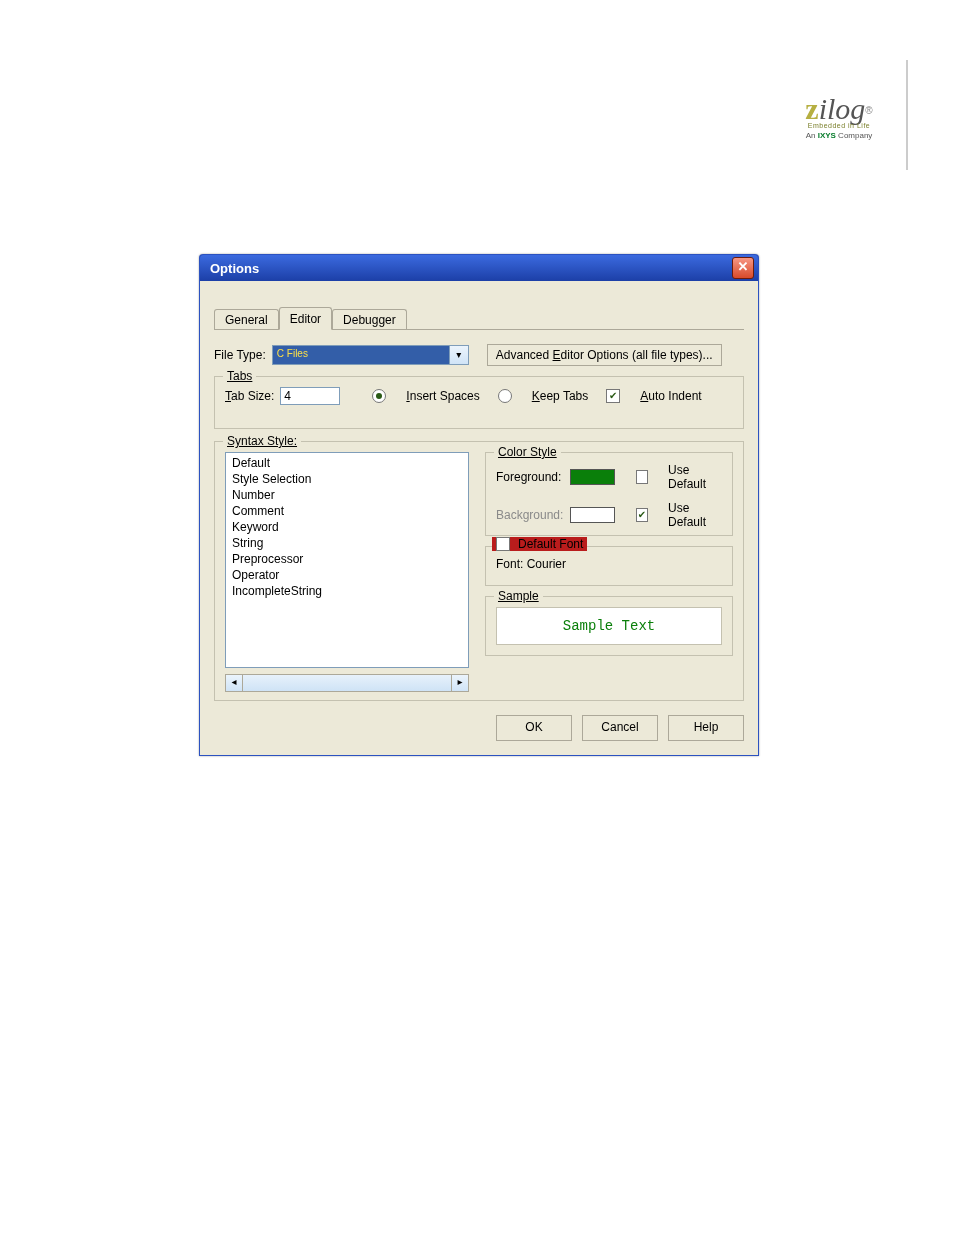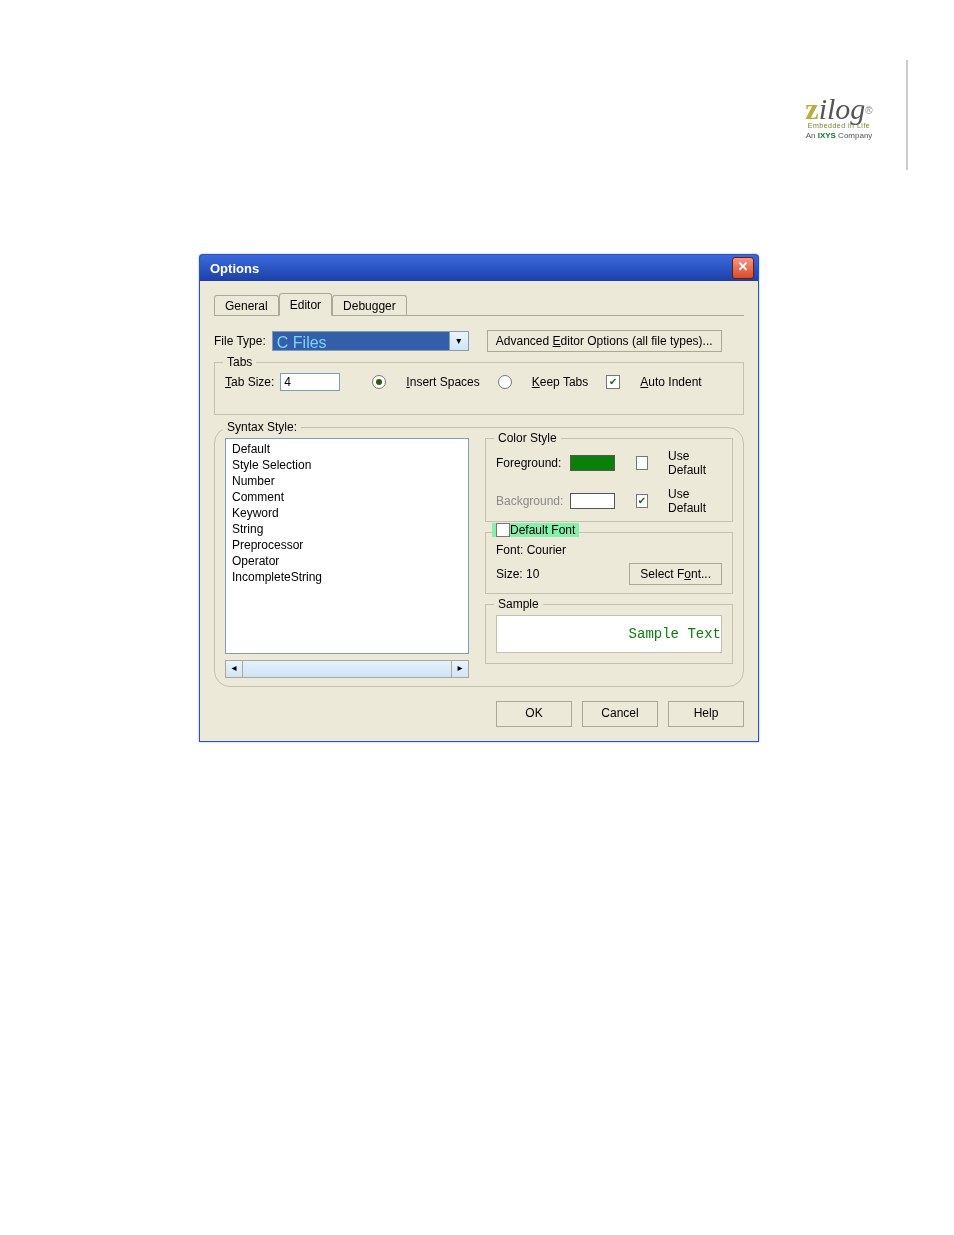--- a/index.html
+++ b/index.html
@@ -99,21 +99,21 @@
     border-radius: 3px;
     color: #fff;
     font-weight: bold;
     font-size: 13px;
     line-height: 17px;
     text-align: center;
     cursor: pointer;
   }
   .dialog-body {
     background: #ece9d8;
-    padding: 12px 14px 14px 14px;
+    padding: 26px 14px 14px 14px;
   }
 
   
   .tab-row {
     display: flex;
     align-items: flex-end;
     border-bottom: 1px solid #aca899;
     margin-bottom: 14px;
     position: relative;
     height: 22px;
@@ -151,24 +151,24 @@
   .underline-letter { text-decoration: underline; }
   .dropdown {
     display: inline-flex;
     border: 1px solid #7f9db9;
     height: 20px;
     background: #fff;
     box-sizing: border-box;
   }
   .dropdown .sel {
     background: #335ea8;
-    color: #7dd3fc;
+    color: #fde047;
     padding: 2px 4px;
     width: 168px;
-    font-size: 16px;
+    font-size: 10px;
   }
   .dropdown .dd-btn {
     width: 18px;
     background: linear-gradient(#ebf4fc, #d0e4f7);
     border-left: 1px solid #7f9db9;
     text-align: center;
     line-height: 18px;
     font-size: 10px;
     cursor: pointer;
     color: #000;
@@ -188,20 +188,21 @@
     margin-bottom: 12px;
     position: relative;
   }
   .groupbox-title {
     position: absolute;
     top: -8px;
     left: 8px;
     background: #ece9d8;
     padding: 0 4px;
     font-size: 12px;
+    text-decoration: underline;
   }
   .text-input {
     border: 1px solid #7f9db9;
     height: 18px;
     background: #fff;
     padding: 0 3px;
     font-size: 12px;
     box-sizing: border-box;
   }
   .radio, .checkbox {
@@ -299,42 +300,42 @@
   .fontbox {
     border: 1px solid #c4c1b0;
     padding: 10px 10px 8px 10px;
     position: relative;
     margin-bottom: 10px;
   }
   .fontbox-title {
     position: absolute;
     top: -10px;
     left: 6px;
-    background: #86efac;
+    background: #b91c1c;
     padding: 0 4px;
     display: flex;
     align-items: flex-start;
-    gap: 0;
+    gap: 8px;
   }
   .btn {
     border: 1px solid #aca899;
     background: #ece9d8;
     padding: 3px 10px;
     font-size: 12px;
     cursor: pointer;
   }
   .samplebox {
     border: 1px solid #c4c1b0;
     padding: 10px;
     position: relative;
   }
   .sample-inner {
     background: #fff;
     border: 1px solid #c4c1b0;
-    text-align: right;
+    text-align: center;
     padding: 10px 0;
   }
   .sample-text {
     font-family: "Courier New", Courier, monospace;
     color: #0a7f0a;
     font-size: 14px;
   }
 
   .dialog-buttons {
     display: flex;
@@ -406,21 +407,21 @@
             <span><span class="underline-letter">K</span>eep Tabs</span>
           </span>
           <span style="width:6px"></span>
           <span class="checkbox">
             <span class="check-box">✔</span>
             <span><span class="underline-letter">A</span>uto Indent</span>
           </span>
         </div>
       </div>
 
-      <div class="groupbox" style="margin-bottom:12px;border-radius:16px;">
+      <div class="groupbox" style="margin-bottom:12px;">
         <span class="groupbox-title">Syntax Style:</span>
         <div class="syntax-row">
           <div class="syntax-left">
             <div class="listbox">
               <div class="item">Default</div>
               <div class="item">Style Selection</div>
               <div class="item">Number</div>
               <div class="item">Comment</div>
               <div class="item">Keyword</div>
               <div class="item">String</div>
@@ -460,24 +461,20 @@
             </div>
 
             <div class="fontbox">
               <span class="fontbox-title">
                 <span class="check-box"></span>
                 <span>Default Font</span>
               </span>
               <div class="row" style="margin-bottom:6px;">
                 <span class="lbl">Font: Courier</span>
               </div>
-              <div class="row" style="margin-bottom:0; align-items:center; justify-content:space-between;">
-                <span class="lbl">Size: 10</span>
-                <span class="btn">Select F<span class="underline-letter">o</span>nt...</span>
-              </div>
             </div>
 
             <div class="samplebox">
               <span class="groupbox-title" style="top:-8px;">Sample</span>
               <div class="sample-inner">
                 <span class="sample-text">Sample Text</span>
               </div>
             </div>
           </div>
         </div>

